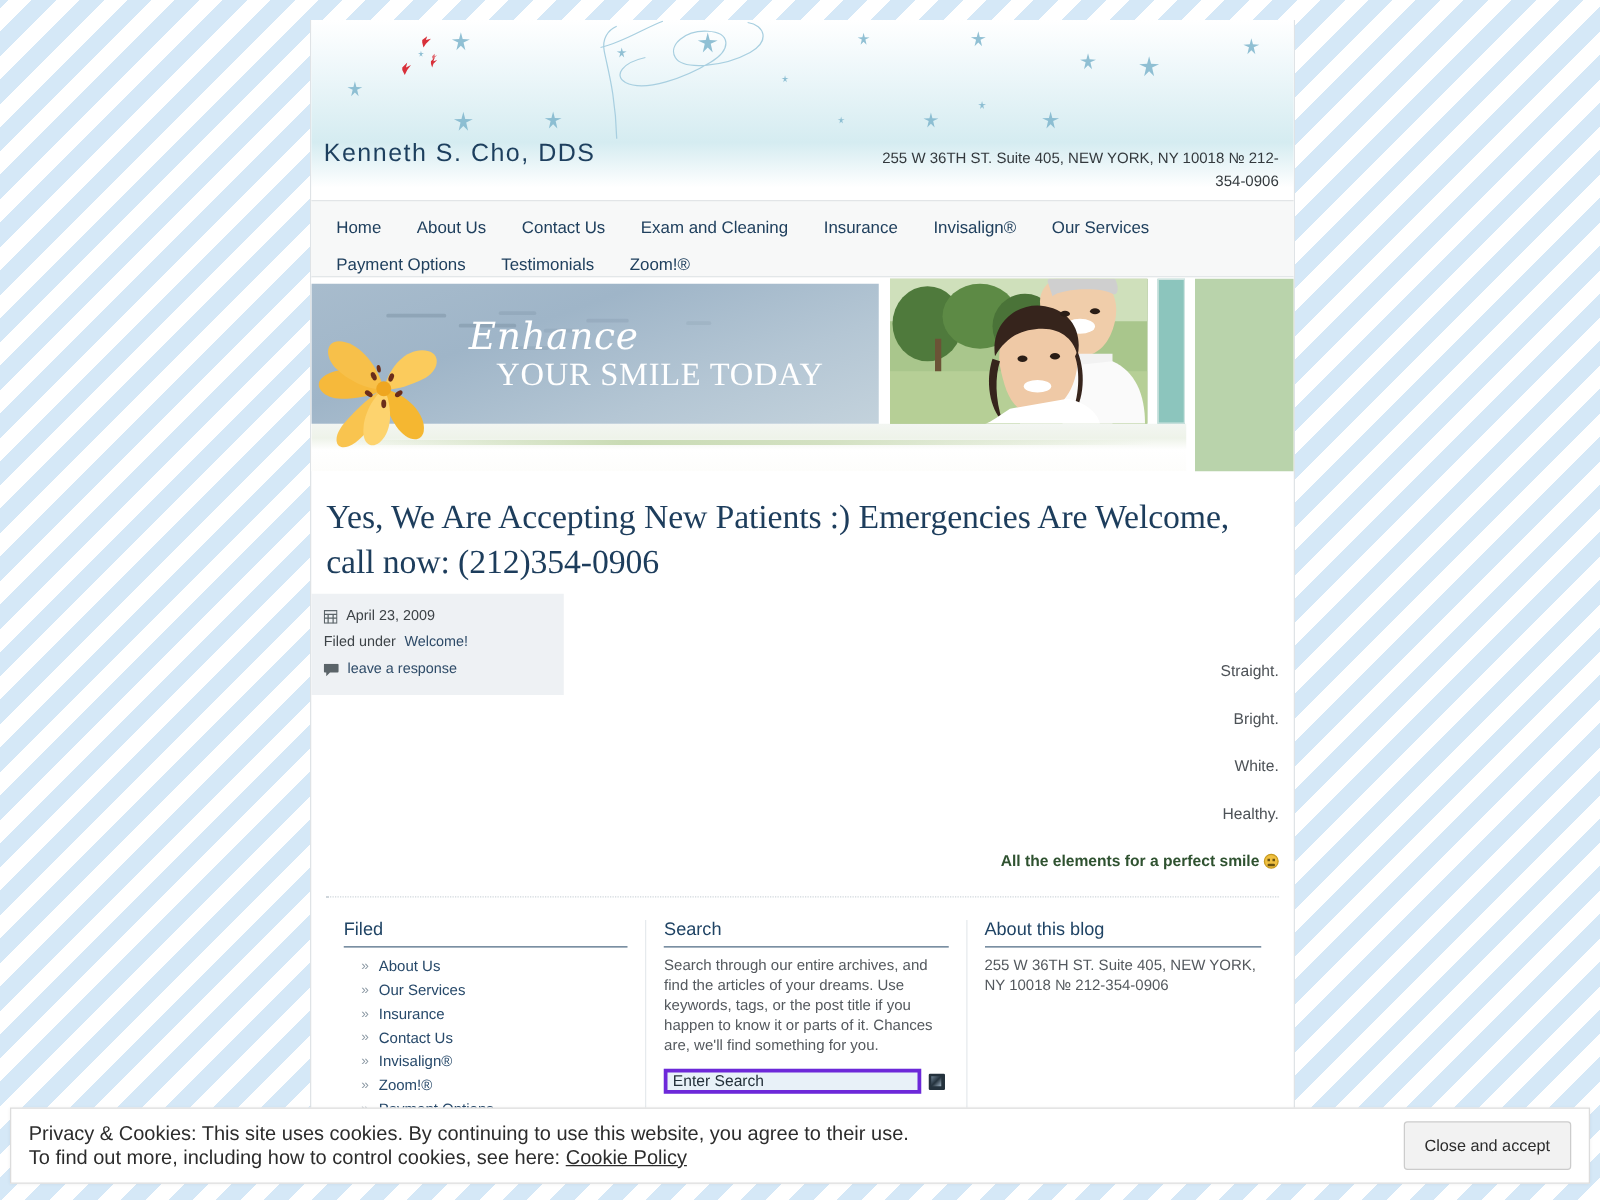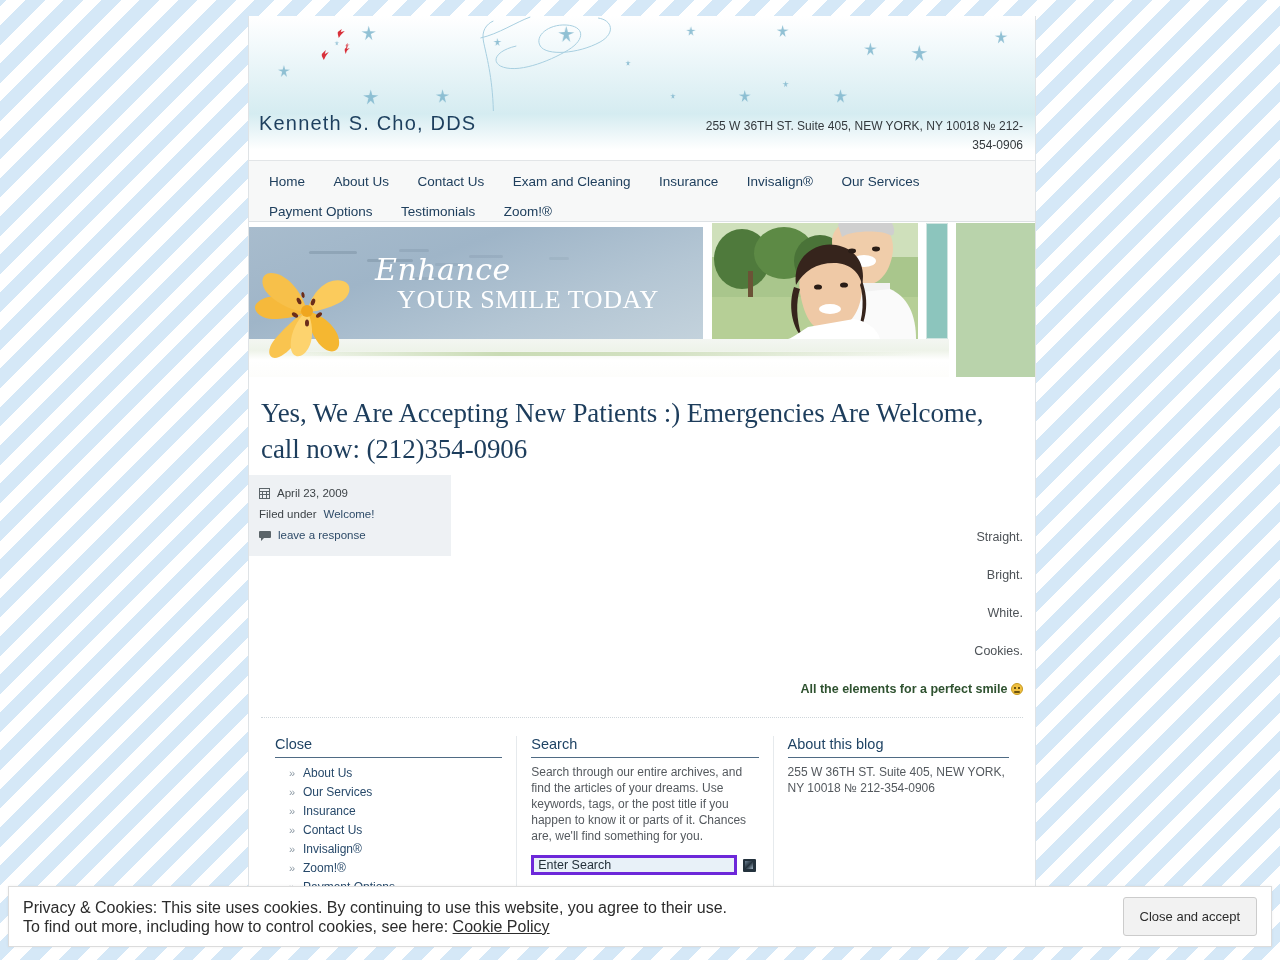--- a/index.html
+++ b/index.html
@@ -454,32 +454,32 @@
             </svg>
           </span>
           <a href="#">leave a response</a>
         </div>
       </div>
 
       <div class="post-entry">
         <p>Straight.</p>
         <p>Bright.</p>
         <p>White.</p>
-        <p>Cookies.</p>
+        <p>Healthy.</p>
         <p class="tagline"><span>All the elements for a perfect smile</span> <span class="smiley"></span></p>
       </div>
 
     </div>
 
     <hr class="post-sep">
 
     <div id="footer-widgets">
 
       <div class="fw c1">
-        <h3>Close</h3>
+        <h3>Filed</h3>
         <ul>
           <li><span class="chev">»</span><a href="#">About Us</a></li>
           <li><span class="chev">»</span><a href="#">Our Services</a></li>
           <li><span class="chev">»</span><a href="#">Insurance</a></li>
           <li><span class="chev">»</span><a href="#">Contact Us</a></li>
           <li><span class="chev">»</span><a href="#">Invisalign®</a></li>
           <li><span class="chev">»</span><a href="#">Zoom!®</a></li>
           <li><span class="chev">»</span><a href="#">Payment Options</a></li>
           <li><span class="chev">»</span><a href="#">Exam and Cleaning</a></li>
 

